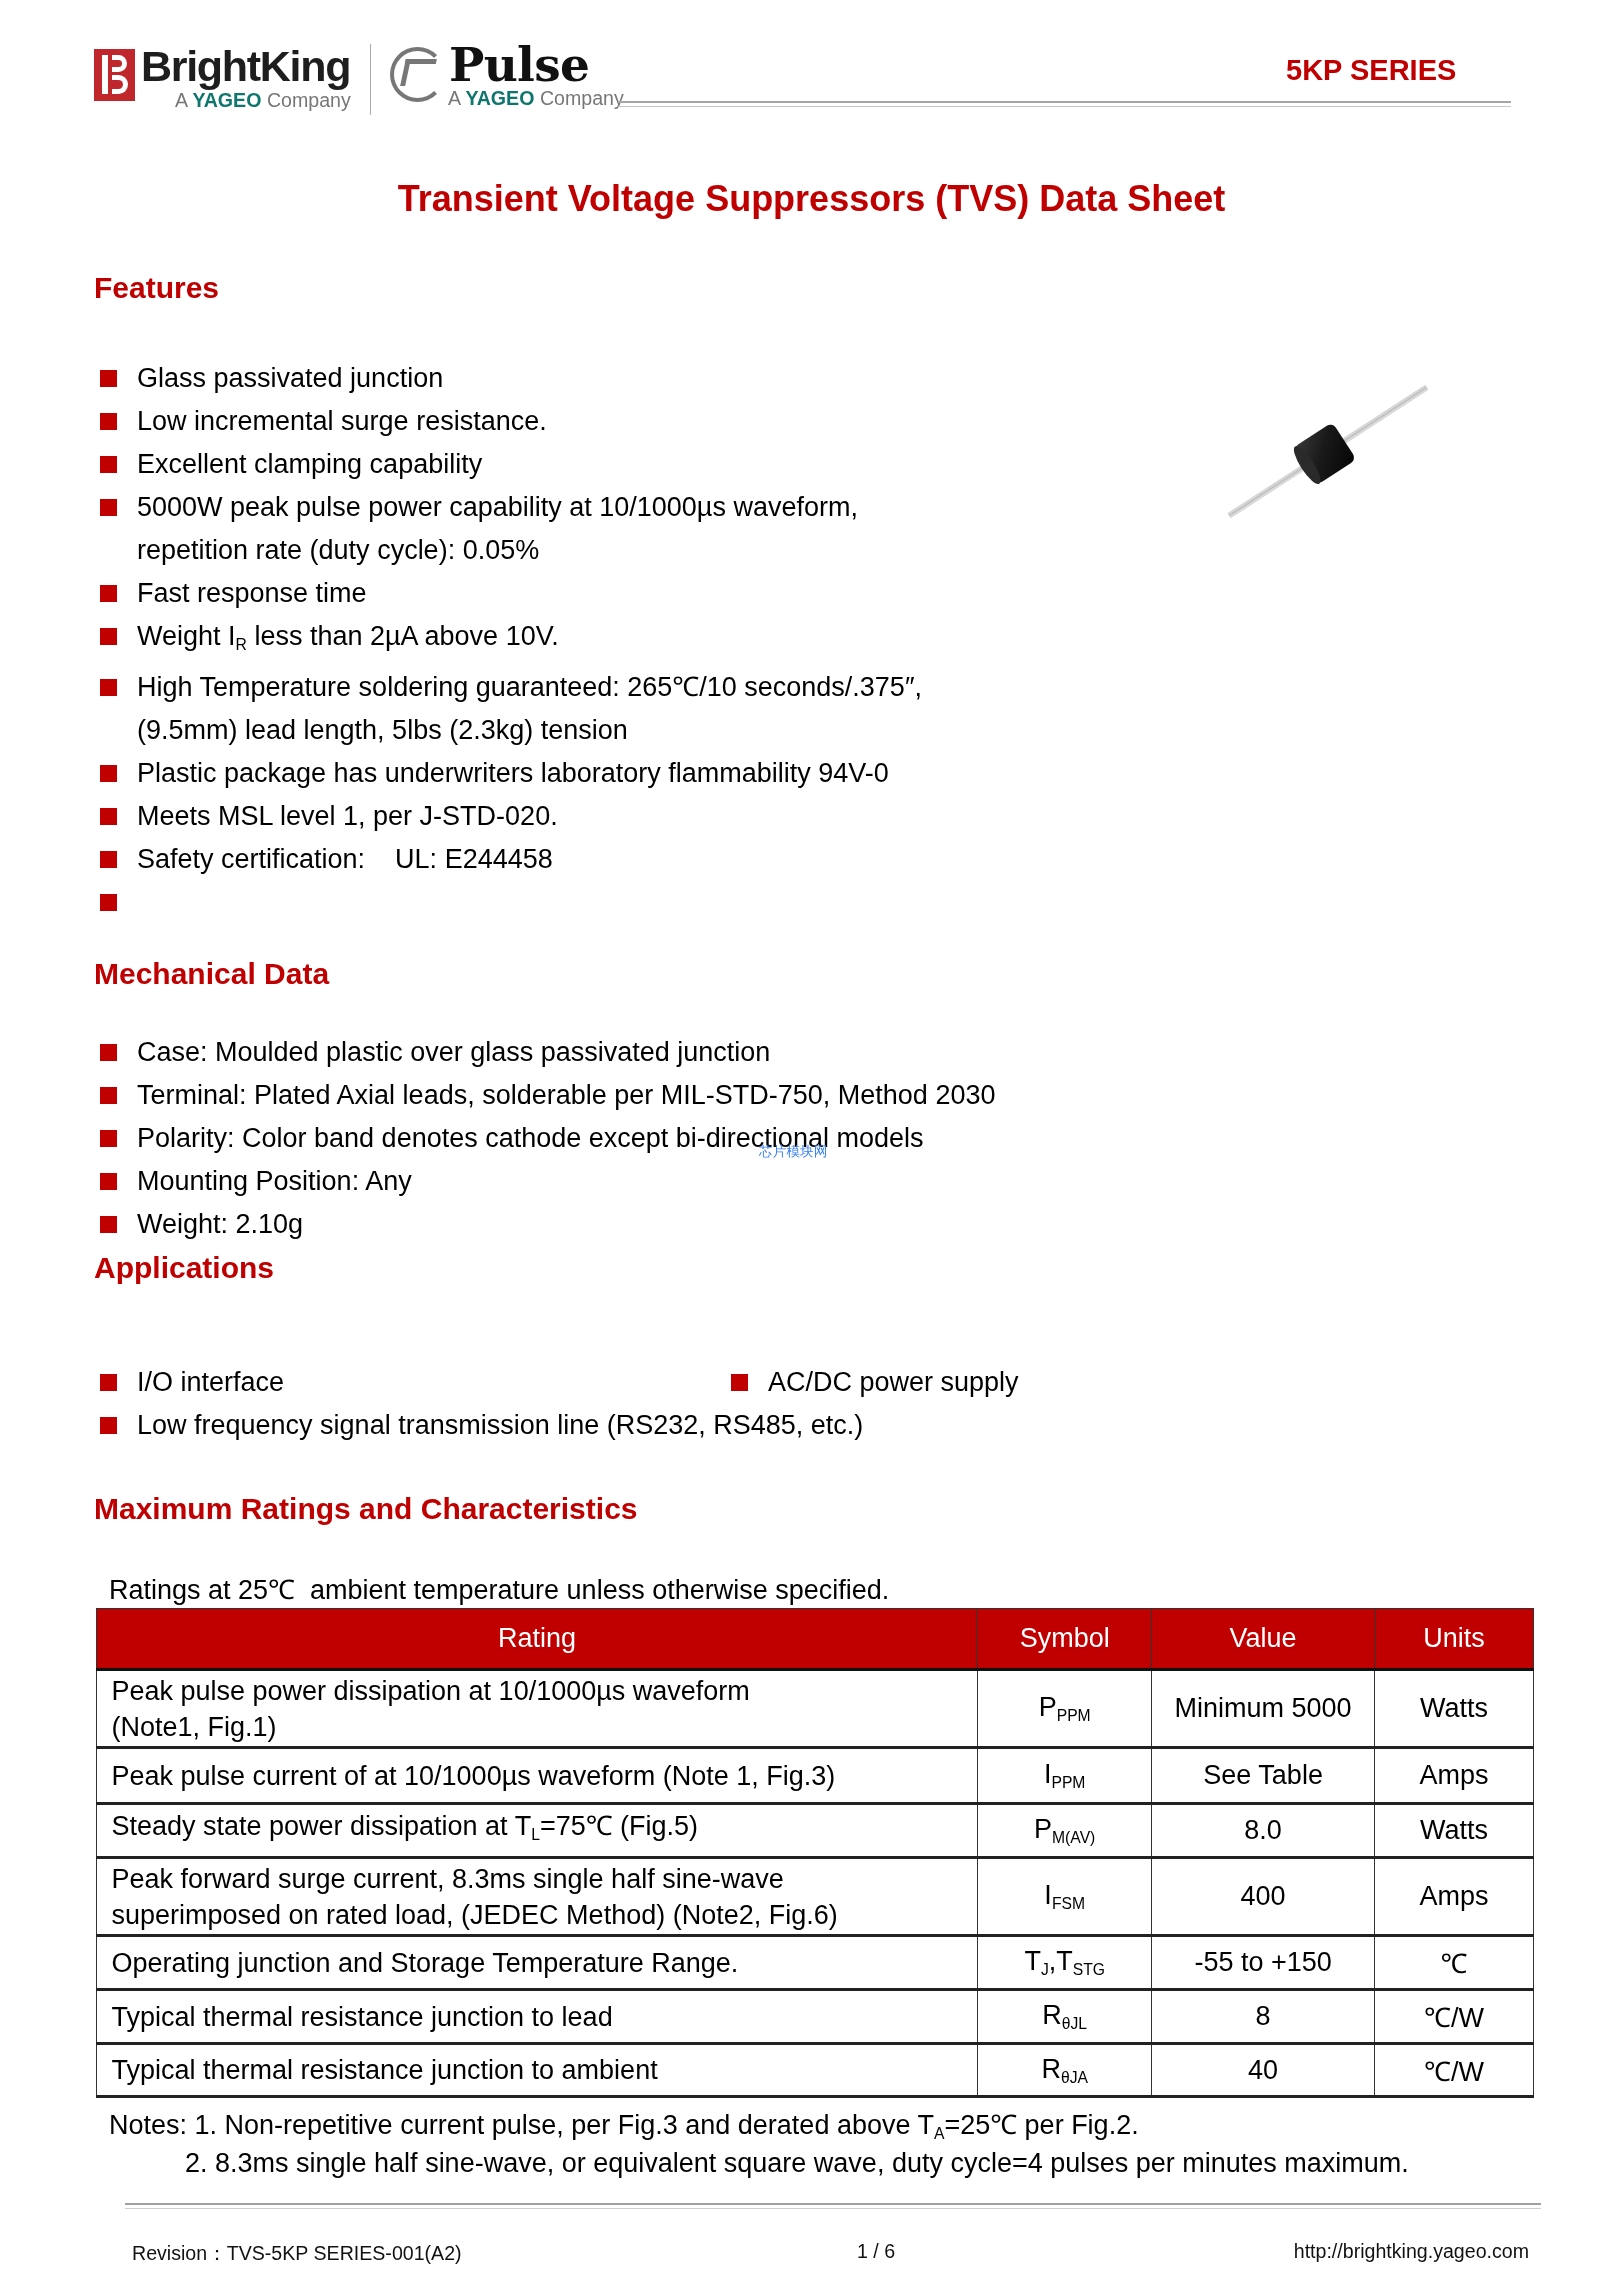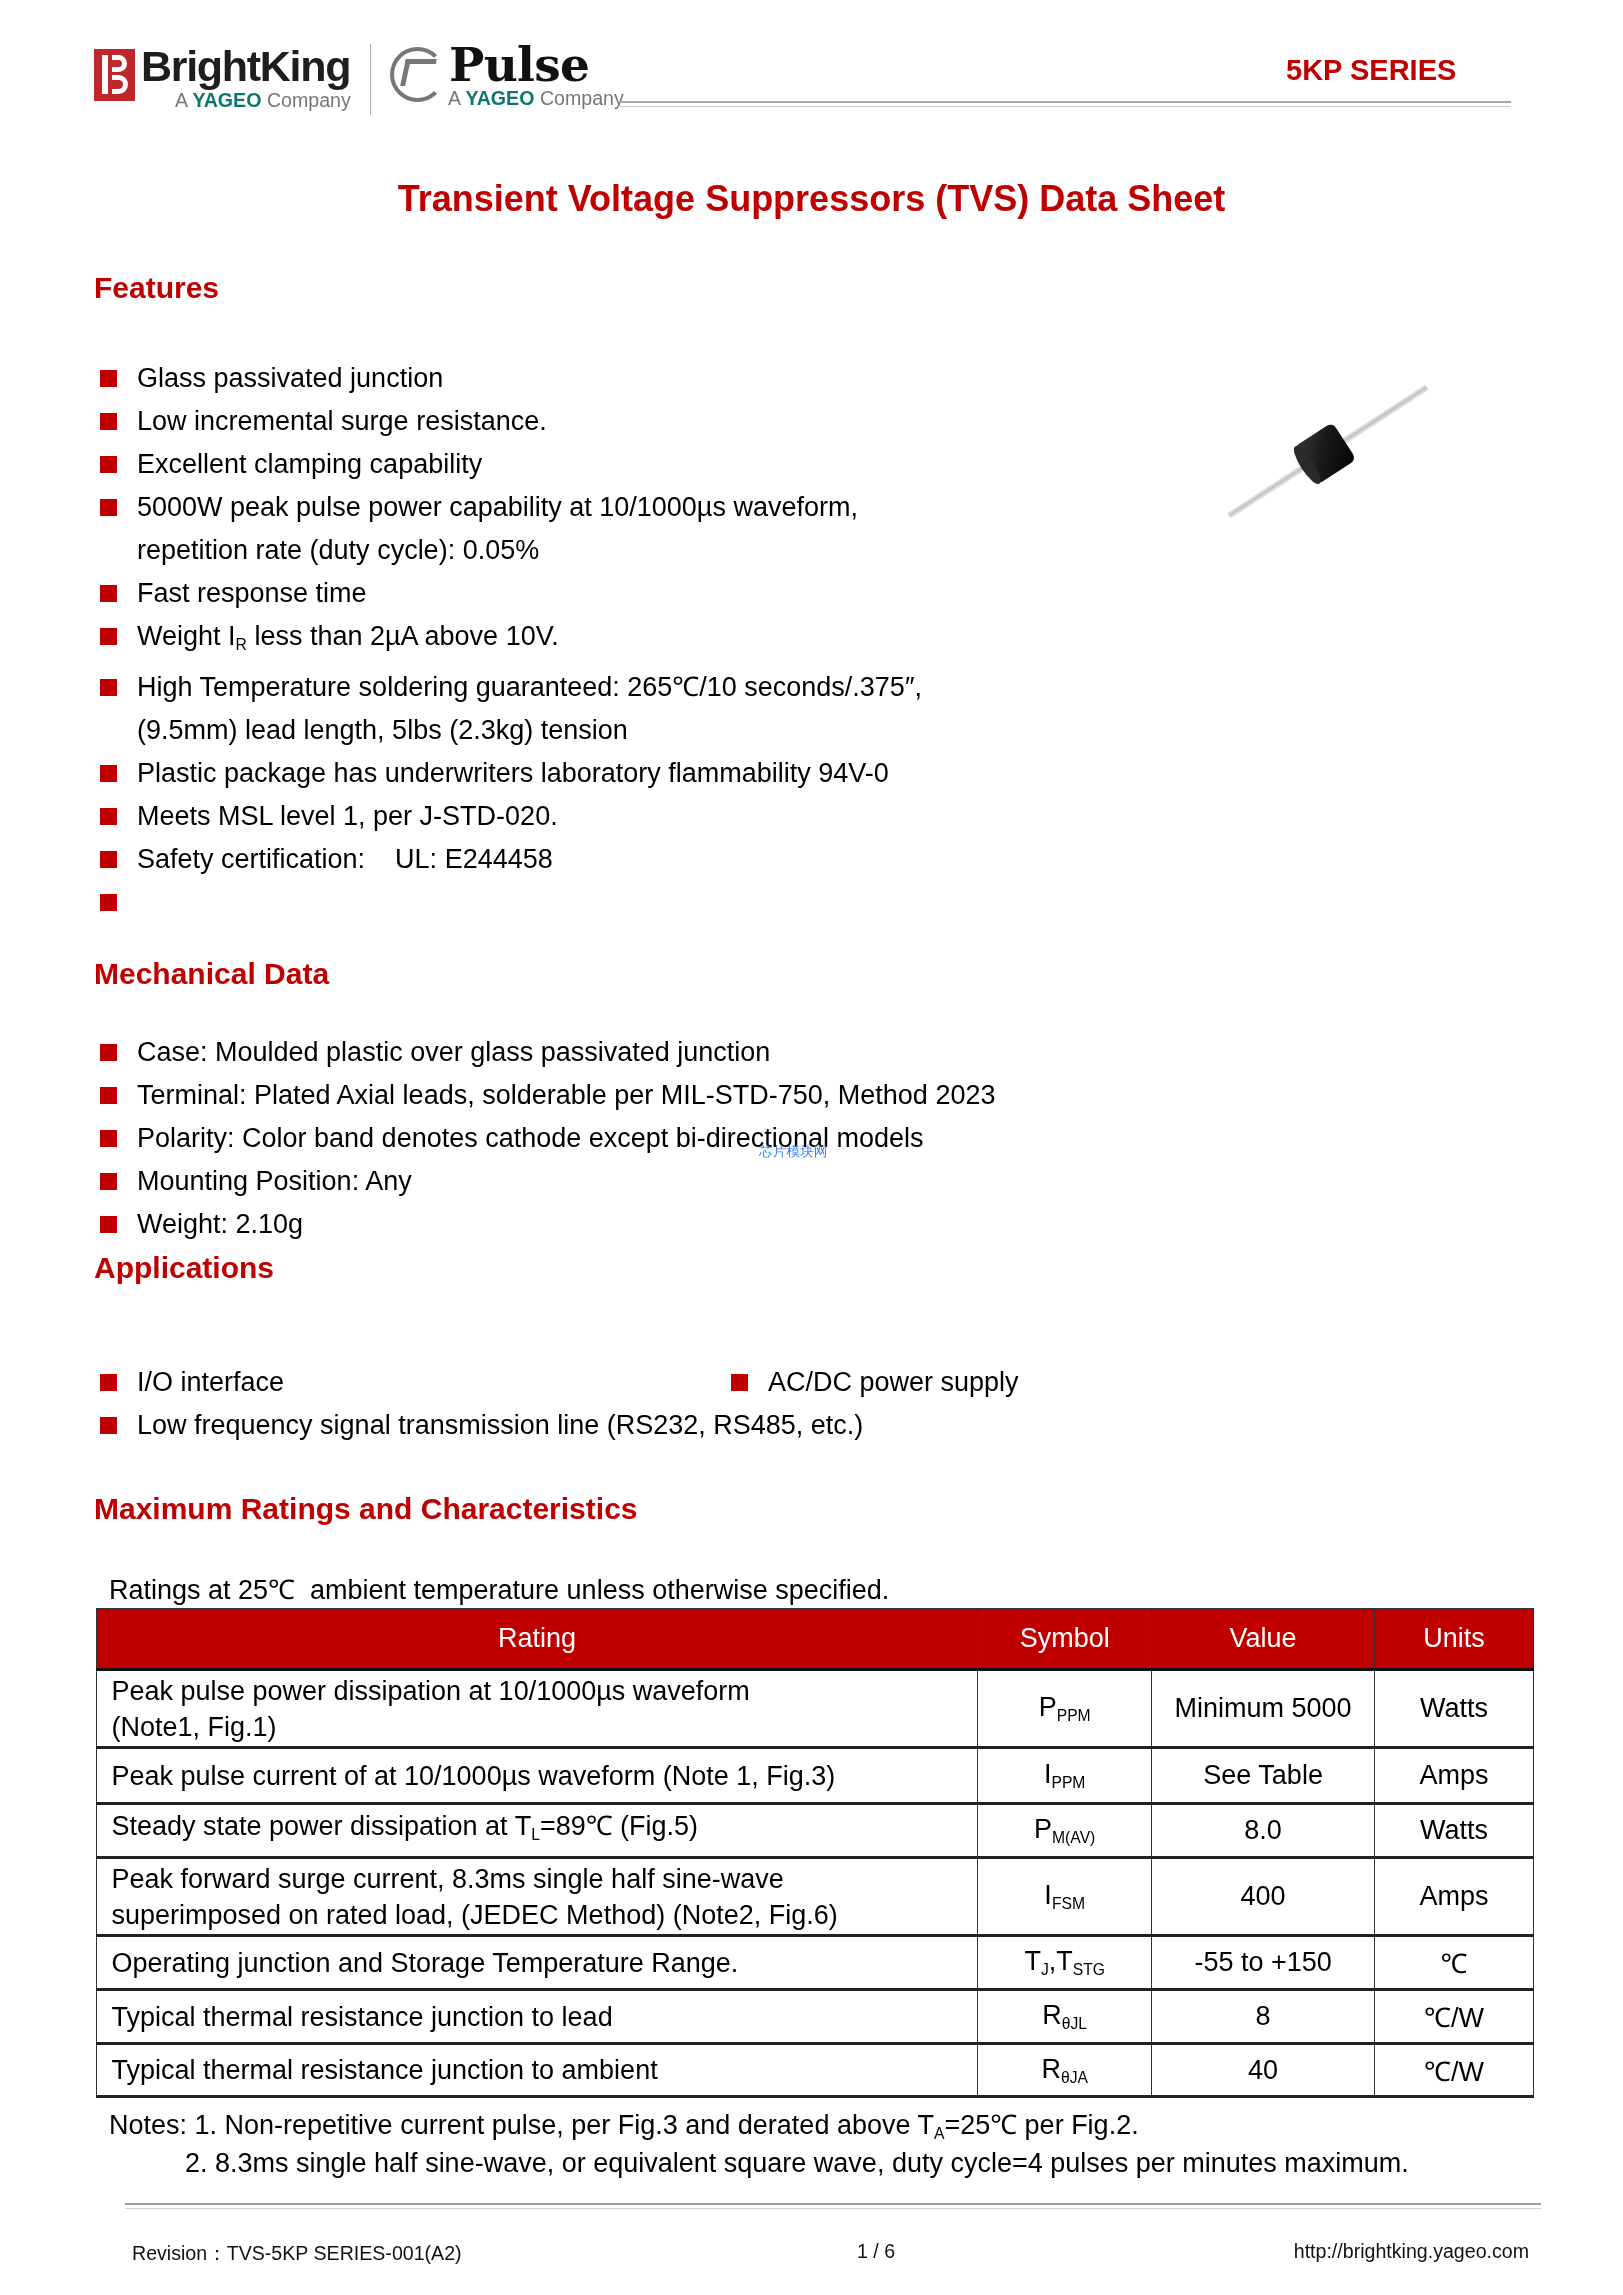--- a/index.html
+++ b/index.html
@@ -97,21 +97,21 @@
   <g transform="rotate(-33 170 120)">
     <rect x="-10" y="116" width="360" height="8" fill="url(#lead)" stroke="#c8c8c8" stroke-width="1"></rect>
     <rect x="128" y="86" width="72" height="68" rx="10" fill="url(#body)"></rect>
     <ellipse cx="132" cy="120" rx="10" ry="34" fill="#2a2a2a"></ellipse>
   </g>
 </svg>
 
 <div class="abs sec-h" style="top:957px;">Mechanical Data</div>
 <div class="abs" style="left:100px; top:1031px;">
   <div class="bl" style="position:relative;"><span class="sq" style="left:0;top:13px;"></span><span style="margin-left:37px;">Case: Moulded plastic over glass passivated junction</span></div>
-  <div class="bl" style="position:relative;"><span class="sq" style="left:0;top:13px;"></span><span style="margin-left:37px;">Terminal: Plated Axial leads, solderable per MIL-STD-750, Method 2023</span></div>
+  <div class="bl" style="position:relative;"><span class="sq" style="left:0;top:13px;"></span><span style="margin-left:37px;">Terminal: Plated Axial leads, solderable per MIL-STD-750, Method 2030</span></div>
   <div class="bl" style="position:relative;"><span class="sq" style="left:0;top:13px;"></span><span style="margin-left:37px;">Polarity: Color band denotes cathode except bi-directional models</span></div>
   <div class="bl" style="position:relative;"><span class="sq" style="left:0;top:13px;"></span><span style="margin-left:37px;">Mounting Position: Any</span></div>
   <div class="bl" style="position:relative;"><span class="sq" style="left:0;top:13px;"></span><span style="margin-left:37px;">Weight: 2.10g</span></div>
 </div>
 <div class="abs watermark">芯片模块网</div>
 
 <div class="abs sec-h" style="top:1251px;">Applications</div>
 <div class="abs bl" style="left:100px; top:1361px;"><span class="sq" style="left:0;top:13px;"></span><span style="margin-left:37px;">I/O interface</span></div>
 <div class="abs bl" style="left:731px; top:1361px;"><span class="sq" style="left:0;top:13px;"></span><span style="margin-left:37px;">AC/DC power supply</span></div>
 <div class="abs bl" style="left:100px; top:1404px;"><span class="sq" style="left:0;top:13px;"></span><span style="margin-left:37px;">Low frequency signal transmission line (RS232, RS485, etc.)</span></div>
@@ -141,21 +141,21 @@
       <td class="c">Minimum 5000</td>
       <td class="c">Watts</td>
     </tr>
     <tr style="height:56px;">
       <td class="l">Peak pulse current of at 10/1000µs waveform (Note 1, Fig.3)</td>
       <td class="c"><span>I</span><span class="sub">PPM</span></td>
       <td class="c">See Table</td>
       <td class="c">Amps</td>
     </tr>
     <tr style="height:54px;">
-      <td class="l"><span>Steady state power dissipation at T</span><span class="sub">L</span><span>=89℃ (Fig.5)</span></td>
+      <td class="l"><span>Steady state power dissipation at T</span><span class="sub">L</span><span>=75℃ (Fig.5)</span></td>
       <td class="c"><span>P</span><span class="sub">M(AV)</span></td>
       <td class="c">8.0</td>
       <td class="c">Watts</td>
     </tr>
     <tr style="height:78px;">
       <td class="l"><span>Peak forward surge current, 8.3ms single half sine-wave</span><br><span>superimposed on rated load, (JEDEC Method) (Note2, Fig.6)</span></td>
       <td class="c"><span>I</span><span class="sub">FSM</span></td>
       <td class="c">400</td>
       <td class="c">Amps</td>
     </tr>

